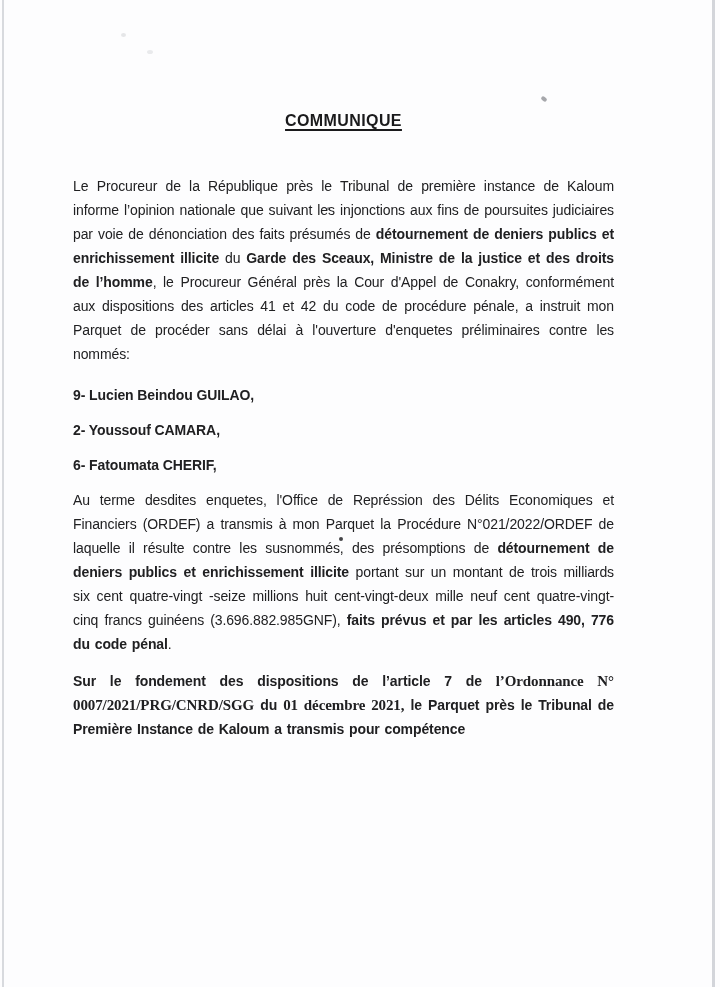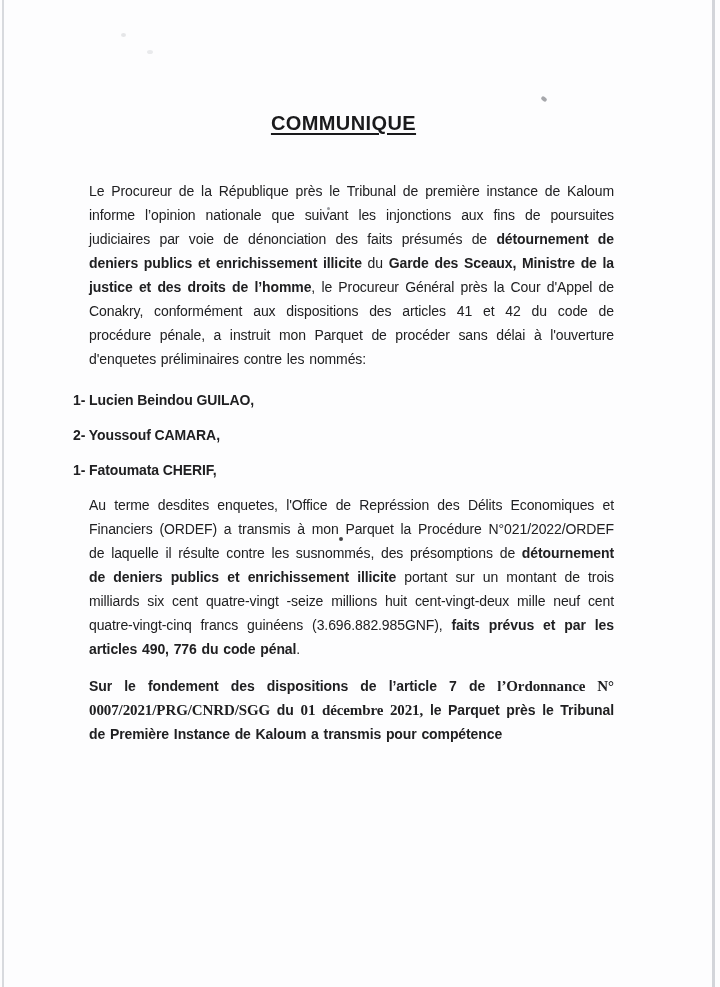--- a/index.html
+++ b/index.html
@@ -21,30 +21,30 @@
   .edge.left{left:2px;width:2px;background:var(--edge);}
   .edge.right{left:712px;width:3px;background:#d3d5da;}
 
   .doc{
     position:absolute;
     left:73px;top:112px;width:541px;
   }
   .title{
     text-align:center;
     font-weight:700;
-    font-size:20px;
+    font-size:16px;
     letter-spacing:.4px;
     text-decoration:underline;
     text-decoration-thickness:2px;
     text-underline-offset:3px;
     margin:0 0 44px 0;
     color:#1a1a1c;
   }
   .p{
-    margin:0 0 13px 16px;
+    margin:0 0 13px 0;
     font-size:14px;
     line-height:24px;
     text-align:justify;
     letter-spacing:-0.1px;
     word-spacing:1px;
   }
   .p.first{margin-bottom:17px;}
   .p.list{
     margin:0 0 11px 0;
     font-weight:700;
@@ -71,19 +71,19 @@
 <div class="speck s1"></div>
 <div class="speck s2"></div>
 <div class="speck s3"></div>
 <div class="speck s4"></div>
 <div class="speck s5"></div>
 
 <div class="doc">
   <h1 class="title">COMMUNIQUE</h1>
   <div>
       <p class="p first"><span>Le Procureur de la République près le Tribunal de première instance de Kaloum informe l’opinion nationale que suivant les injonctions aux fins de poursuites judiciaires par voie de dénonciation des faits présumés de </span><span class="b">détournement de deniers publics et enrichissement illicite</span><span> du </span><span class="b">Garde des Sceaux, Ministre de la justice et des droits de l’homme</span><span>, le Procureur Général près la Cour d'Appel de Conakry, conformément aux dispositions des articles 41 et 42 du code de procédure pénale, a instruit mon Parquet de procéder sans délai à l'ouverture d'enquetes préliminaires contre les nommés:</span></p>
-      <p class="p list"><span class="b">1- Lucien Beindou GUILAO,</span></p>
+      <p class="p list"><span class="b">9- Lucien Beindou GUILAO,</span></p>
       <p class="p list"><span class="b">2- Youssouf CAMARA,</span></p>
-      <p class="p list"><span class="b">1- Fatoumata CHERIF,</span></p>
+      <p class="p list"><span class="b">6- Fatoumata CHERIF,</span></p>
       <p class="p"><span>Au terme desdites enquetes, l'Office de Représsion des Délits Economiques et Financiers (ORDEF) a transmis à mon Parquet la Procédure N°021/2022/ORDEF de laquelle il résulte contre les susnommés, des présomptions de </span><span class="b">détournement de deniers publics et enrichissement illicite</span><span> portant sur un montant de trois milliards six cent quatre-vingt -seize millions huit cent-vingt-deux mille neuf cent quatre-vingt-cinq francs guinéens (3.696.882.985GNF), </span><span class="b">faits prévus et par les articles 490, 776 du code pénal</span><span>.</span></p>
       <p class="p"><span class="b">Sur le fondement des dispositions de l’article 7 de </span><span class="b serif">l’Ordonnance N° 0007/2021/PRG/CNRD/SGG</span><span class="b"> du </span><span class="b serif">01 décembre 2021,</span><span class="b"> le Parquet près le Tribunal de Première Instance de Kaloum a transmis pour compétence</span></p>
     </div>
 </div>
 
 </body></html>

